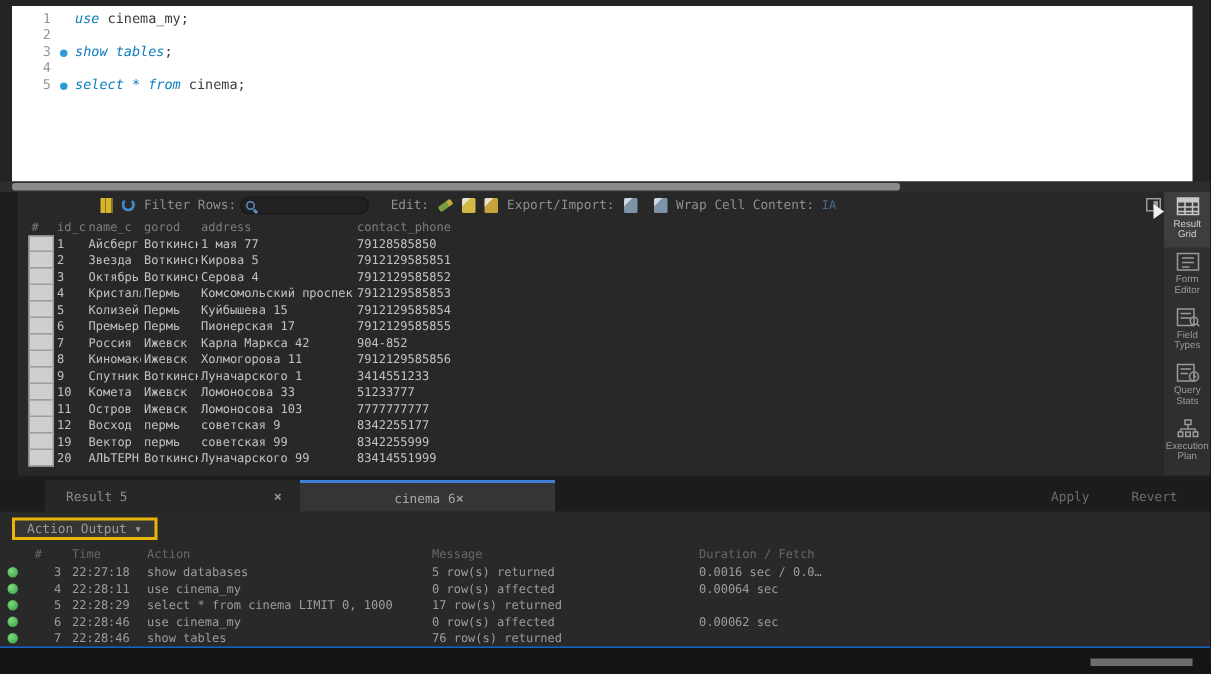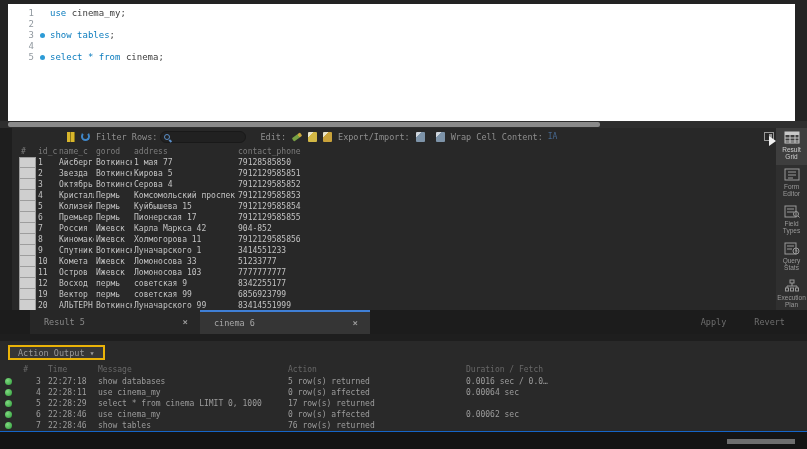--- a/index.html
+++ b/index.html
@@ -10,21 +10,21 @@
   }
   
   .editor-frame { position:absolute; top:0; left:0; width:807px; height:121px; background:#232323; }
   .editor { position:absolute; top:4px; left:8px; right:12px; bottom:0; background:#ffffff; overflow:hidden; }
   .ed-line { display:flex; height:11px; line-height:11px; font-family:"DejaVu Sans Mono", monospace; font-size:9px; }
   .ed-line:first-child { margin-top:4px; }
   .ed-num { width:26px; text-align:right; color:#90989f; flex:0 0 auto; }
   .ed-marker { width:16px; flex:0 0 auto; position:relative; }
   .ed-marker.on::after { content:""; position:absolute; left:6px; top:3px; width:5px; height:5px; border-radius:50%; background:#2d9bd6; }
   .ed-code { white-space:pre; color:#3c3c3c; }
-  .tok-kw { color:#0b7cbe; }
+  .tok-kw { color:#0b7cbe;font-style:italic; }
   
   .ed-scroll { position:absolute; top:121px; left:0; width:807px; height:7px; background:#2e2e2e; }
   .ed-thumb { position:absolute; top:1px; left:8px; width:592px; height:5px; background:#8a8a8a; border-radius:2px; }
   
   .result-area { position:absolute; top:128px; left:12px; width:776px; height:189px; background:#282828; }
   .rg-toolbar { position:absolute; top:0; left:0; right:0; height:17px; display:flex; align-items:center;
     font-family:"DejaVu Sans Mono", monospace; font-size:8.5px; color:#8f8f8f; }
   .tb-label { margin:0 3px; white-space:nowrap; }
   .tb-ico { display:inline-block; margin:0 3px; flex:0 0 auto; }
   .ico-grid-y { width:8px; height:10px; background:repeating-linear-gradient(90deg,#d8b62c 0 3px,#8a7518 3px 4px); }
@@ -54,26 +54,26 @@
   .g-cell { padding-left:2px; white-space:nowrap; overflow:hidden; }
   
   .side-panel { position:absolute; top:128px; right:0; width:31px; height:189px; background:#2f2f2f; }
   .sp-item { height:37px; display:flex; flex-direction:column; align-items:center; padding-top:3px; }
   .sp-item.active { background:#3e3e3e; }
   .sp-label { font-size:6.5px; color:#9a9a9a; text-align:center; line-height:7px; margin-top:2px; }
   .sp-item.active .sp-label { color:#cfcfcf; }
   .sp-arrow { position:absolute; top:136px; right:31px; width:0; height:0;
     border-top:5px solid transparent; border-bottom:5px solid transparent; border-left:7px solid #f0f0f0; }
   
-  .tab-row { position:absolute; top:310px; left:0; width:807px; height:24px; background:#1c1c1c;
+  .tab-row { position:absolute; top:320px; left:0; width:807px; height:24px; background:#1c1c1c;
     display:flex; align-items:stretch; }
   .tab { width:170px; margin-left:0; display:flex; align-items:center; justify-content:space-between;
     padding:0 12px 0 14px; font-family:"DejaVu Sans Mono", monospace; font-size:8.5px; color:#8a8a8a; background:#272727; }
   .tab:first-child { margin-left:30px; }
-  .tab.active { background:#353535; border-top:2px solid #3f7fd6; color:#a8a8a8; }
+  .tab.active { background:#353535; border-top:2px solid #3f7fd6; color:#a8a8a8;justify-content:center; }
   .tab .close { color:#9a9a9a; font-weight:bold; font-size:9px; }
   .tab-actions { margin-left:auto; display:flex; align-items:center; gap:28px; padding-right:22px;
     font-family:"DejaVu Sans Mono", monospace; font-size:8.5px; color:#6e6e6e; }
   
   .output { position:absolute; top:341px; left:0; width:807px; height:91px; background:#292929; }
   .ao-btn { position:absolute; top:4px; left:8px; height:15px; padding:0 8px; background:#363636;
     border:2px solid #eab308; color:#9a9a9a; font-family:"DejaVu Sans Mono", monospace; font-size:8.5px;
     display:flex; align-items:center; gap:5px; }
   .ao-header { position:absolute; top:24px; left:0; right:0; height:10px; display:grid;
     grid-template-columns:28px 20px 50px 190px 178px 1fr;
@@ -256,21 +256,21 @@
           <span class="g-cell">пермь</span>
           <span class="g-cell">советская 9</span>
           <span class="g-cell">8342255177</span>
         </div>
         <div class="g-row">
           <span class="gutter"></span>
           <span class="g-cell">19</span>
           <span class="g-cell">Вектор</span>
           <span class="g-cell">пермь</span>
           <span class="g-cell">советская 99</span>
-          <span class="g-cell">6856923799</span>
+          <span class="g-cell">8342255999</span>
         </div>
         <div class="g-row">
           <span class="gutter"></span>
           <span class="g-cell">20</span>
           <span class="g-cell">АЛЬТЕРН..</span>
           <span class="g-cell">Воткинск</span>
           <span class="g-cell">Луначарского 99</span>
           <span class="g-cell">83414551999</span>
         </div>
       </div>
@@ -361,22 +361,22 @@
 
   <div class="output">
     <div class="ao-btn">
       <span>Action Output</span>
       <span>▾</span>
     </div>
     <div class="ao-header">
       <span>#</span>
       <span></span>
       <span>Time</span>
+      <span>Action</span>
       <span>Message</span>
-      <span>Action</span>
       <span>Duration / Fetch</span>
     </div>
     <div class="ao-body" id="ao-body">
         <div class="ao-row">
           <span class="ao-status">
             <span class="dot-green"></span>
           </span>
           <span class="ao-num">3</span>
           <span class="ao-cell">22:27:18</span>
           <span class="ao-cell">show databases</span>

